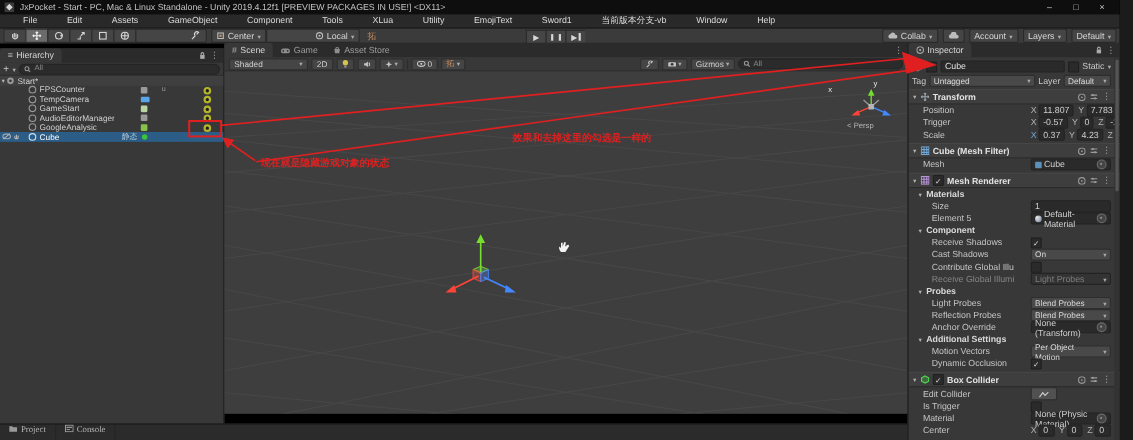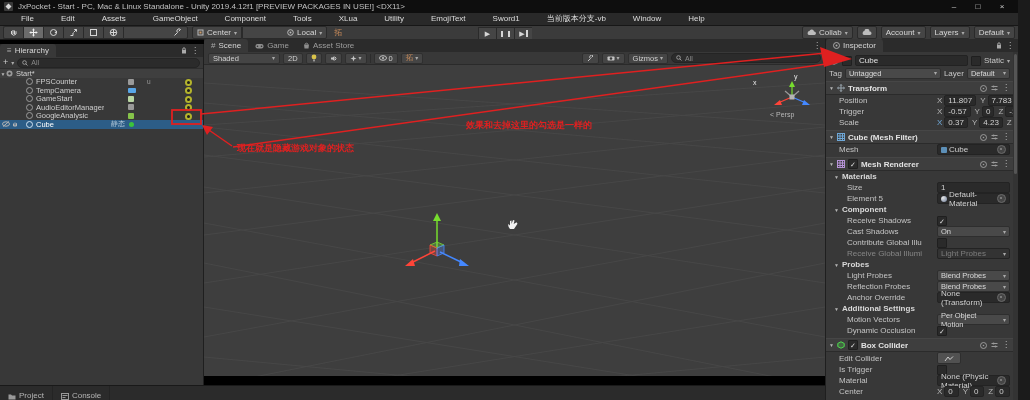--- a/index.html
+++ b/index.html
@@ -91,21 +91,21 @@
   .axl{color:#b5b5b5;}
   .picker{width:7px;height:7px;border-radius:50%;background:#454545;border:1px solid #6a6a6a;margin-left:auto;flex:none;position:relative;}
   .picker::after{content:"";position:absolute;left:2px;top:2px;width:2px;height:2px;border-radius:50%;background:#8c8c8c;}
   .sphereic{width:6px;height:6px;border-radius:50%;background:radial-gradient(circle at 30% 30%,#e8e8e8,#6f7f9a);flex:none;}
   .meshic{width:6px;height:6px;background:#5d90b8;border-radius:1px;flex:none;}
   .btn{height:10px;background:#515151;border:1px solid #2e2e2e;border-radius:2px;display:flex;align-items:center;justify-content:center;padding:0 6px;}
   .scrollbar{position:absolute;right:0;top:13px;bottom:0;width:5px;background:#333;}
   .scrollthumb{position:absolute;left:1px;right:1px;top:2px;height:120px;background:#555;border-radius:2px;}
   
   .bottombar{left:0;bottom:0;width:825px;height:14px;background:#2b2b2b;border-top:1px solid #191919;display:flex;align-items:stretch;}
-  .btab{display:flex;align-items:flex-end;gap:3px;padding:0 8px;font-size:8px;color:#b5b5b5;border-right:1px solid #242424;}
+  .btab{display:flex;align-items:flex-start;gap:3px;padding:0 8px;font-size:8px;color:#b5b5b5;border-right:1px solid #242424;font-family:Liberation Serif, serif;}
   
   .overlay{left:0;top:0;width:1030px;height:400px;pointer-events:none;z-index:60;}
   .rednote{position:absolute;font-size:9px;font-weight:bold;white-space:nowrap;z-index:61;pointer-events:none;}
 </style>
 </head>
 <body>
 
 <div id="root">
 
   <div class="abs titlebar">

